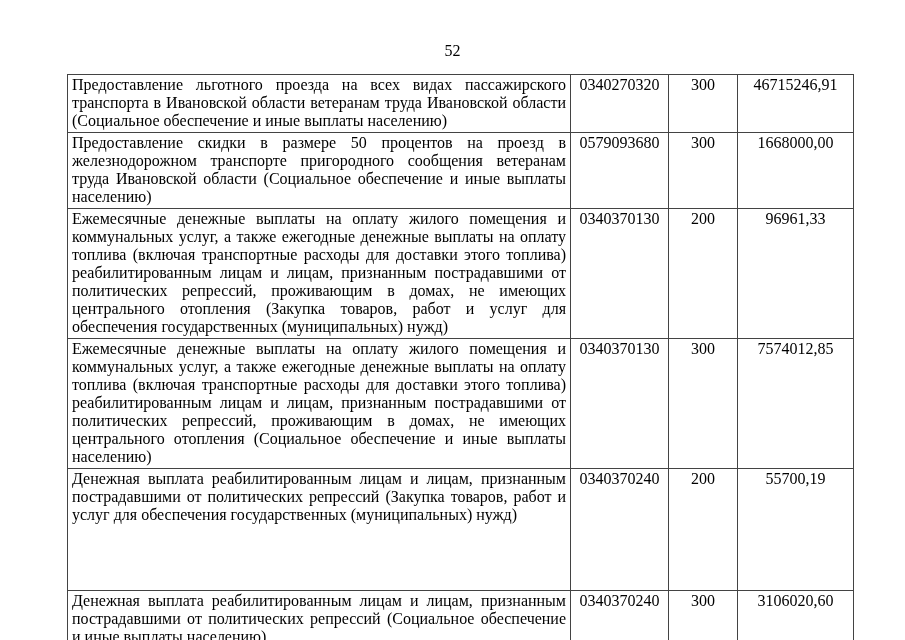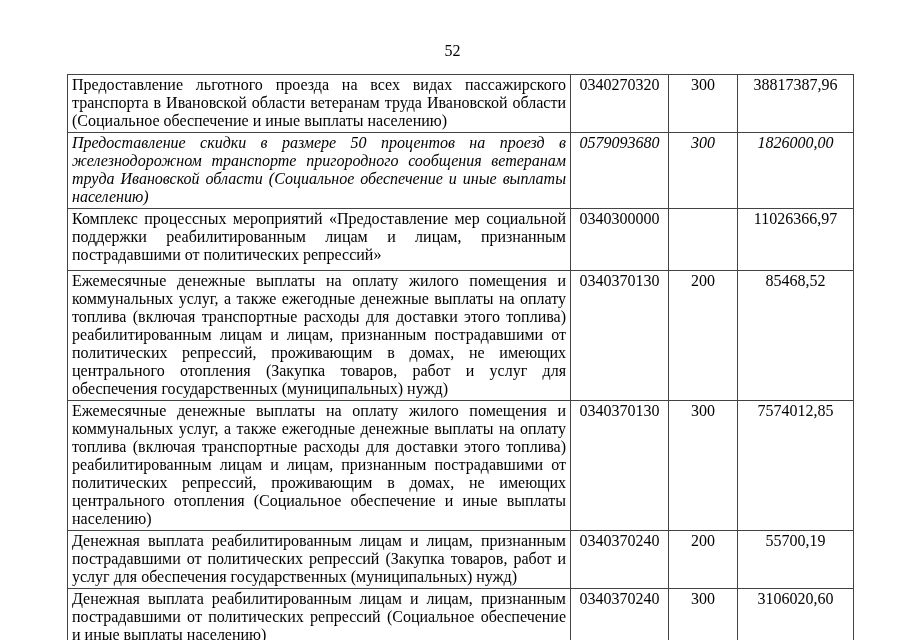--- a/index.html
+++ b/index.html
@@ -40,21 +40,21 @@
     padding-left: 5px;
     padding-right: 5px;
   }
   td.code, td.type, td.amount {
     text-align: center;
     padding-top: 2px;
     margin-left: 20px;
   }
   
   tr:nth-child(1) td { height: 53px; }
-  tr:nth-child(2) td { height: 47px; font-style: italic; }
+  tr:nth-child(2) td { height: 47px; }
   tr:nth-child(3) td { height: 58px; }
   tr:nth-child(4) td { height: 115px; }
   tr:nth-child(5) td { height: 118px; }
   tr:nth-child(6) td { height: 48px; }
   tr:nth-child(7) td { height: 48px; }
 </style>
 </head>
 <body>
 
 <div class="page-number">52</div>
@@ -64,39 +64,33 @@
     <col style="width:503px">
     <col style="width:98px">
     <col style="width:69px">
     <col style="width:116px">
   </colgroup>
   <tbody>
       <tr>
         <td class="desc">Предоставление льготного проезда на всех видах пассажирского транспорта в Ивановской области ветеранам труда Ивановской области (Социальное обеспечение и иные выплаты населению)</td>
         <td class="code">0340270320</td>
         <td class="type">300</td>
-        <td class="amount">38817387,96</td>
+        <td class="amount">46715246,91</td>
       </tr>
       <tr>
         <td class="desc">Предоставление скидки в размере 50 процентов на проезд в железнодорожном транспорте пригородного сообщения ветеранам труда Ивановской области (Социальное обеспечение и иные выплаты населению)</td>
         <td class="code">0579093680</td>
         <td class="type">300</td>
-        <td class="amount">1826000,00</td>
-      </tr>
-      <tr>
-        <td class="desc">Комплекс процессных мероприятий «Предоставление мер социальной поддержки реабилитированным лицам и лицам, признанным пострадавшими от политических репрессий»</td>
-        <td class="code">0340300000</td>
-        <td class="type"></td>
-        <td class="amount">11026366,97</td>
+        <td class="amount">1668000,00</td>
       </tr>
       <tr>
         <td class="desc">Ежемесячные денежные выплаты на оплату жилого помещения и коммунальных услуг, а также ежегодные денежные выплаты на оплату топлива (включая транспортные расходы для доставки этого топлива) реабилитированным лицам и лицам, признанным пострадавшими от политических репрессий, проживающим в домах, не имеющих центрального отопления (Закупка товаров, работ и услуг для обеспечения государственных (муниципальных) нужд)</td>
         <td class="code">0340370130</td>
         <td class="type">200</td>
-        <td class="amount">85468,52</td>
+        <td class="amount">96961,33</td>
       </tr>
       <tr>
         <td class="desc">Ежемесячные денежные выплаты на оплату жилого помещения и коммунальных услуг, а также ежегодные денежные выплаты на оплату топлива (включая транспортные расходы для доставки этого топлива) реабилитированным лицам и лицам, признанным пострадавшими от политических репрессий, проживающим в домах, не имеющих центрального отопления (Социальное обеспечение и иные выплаты населению)</td>
         <td class="code">0340370130</td>
         <td class="type">300</td>
         <td class="amount">7574012,85</td>
       </tr>
       <tr>
         <td class="desc">Денежная выплата реабилитированным лицам и лицам, признанным пострадавшими от политических репрессий (Закупка товаров, работ и услуг для обеспечения государственных (муниципальных) нужд)</td>
         <td class="code">0340370240</td>

